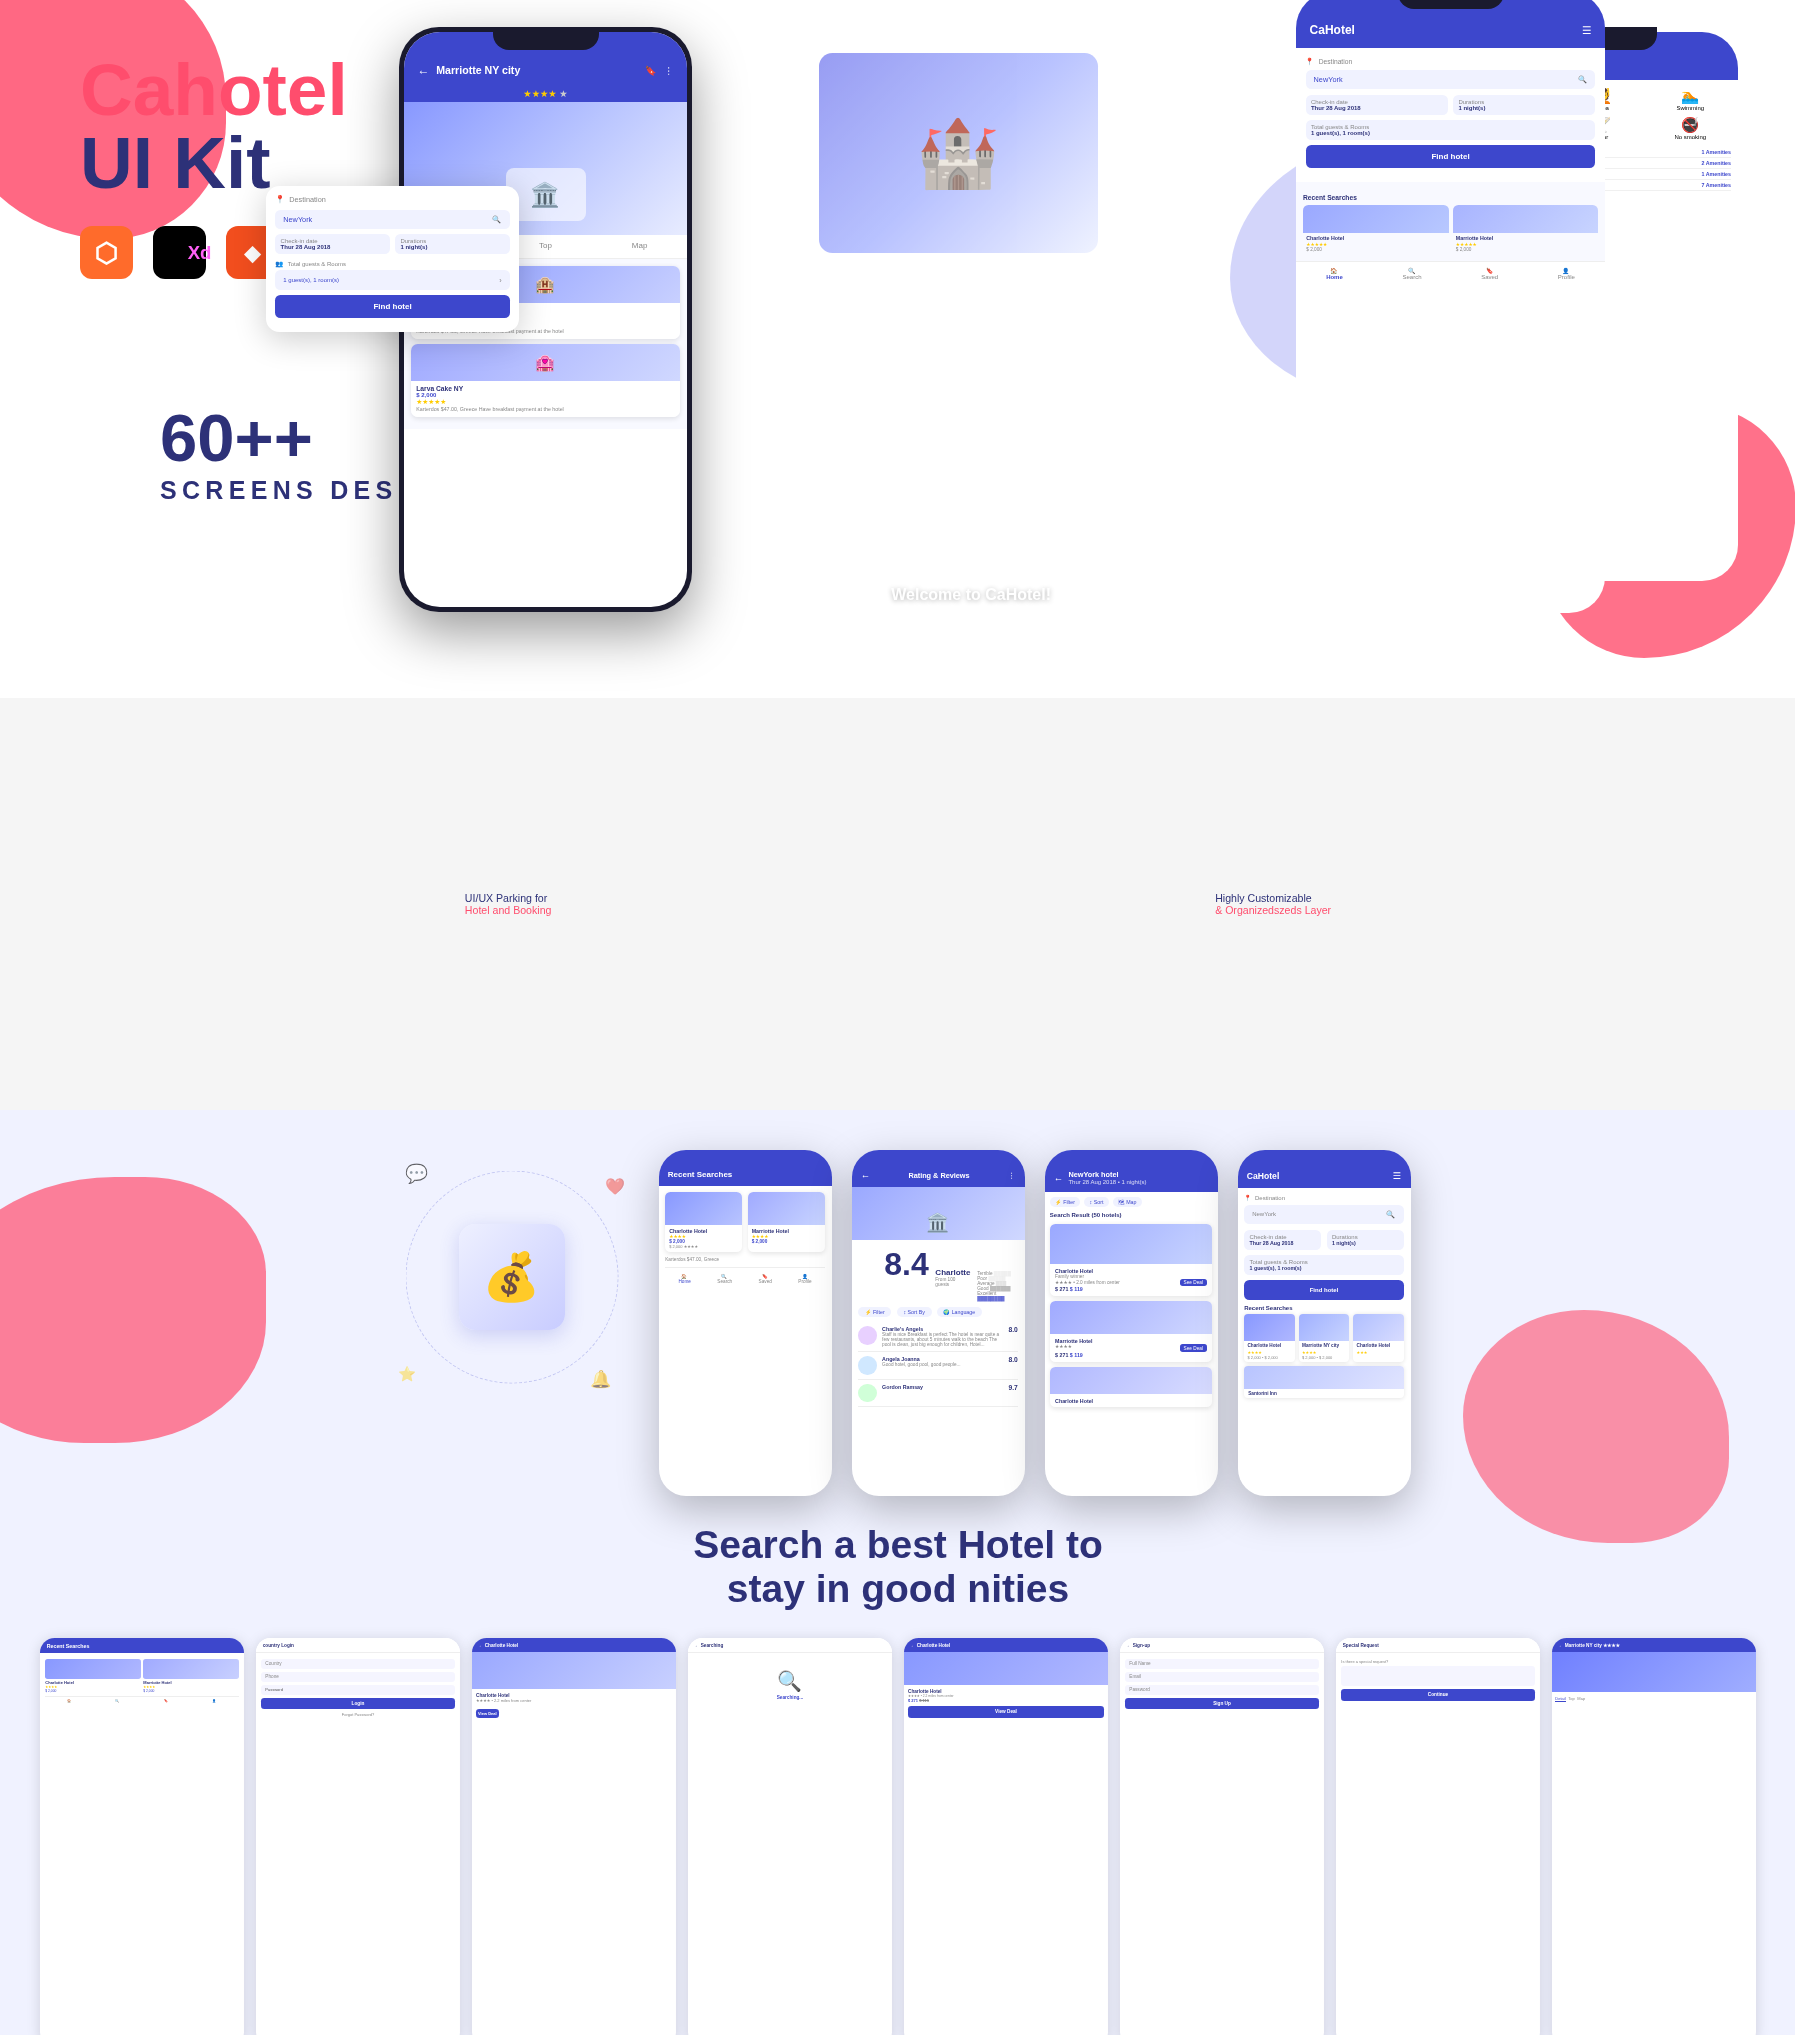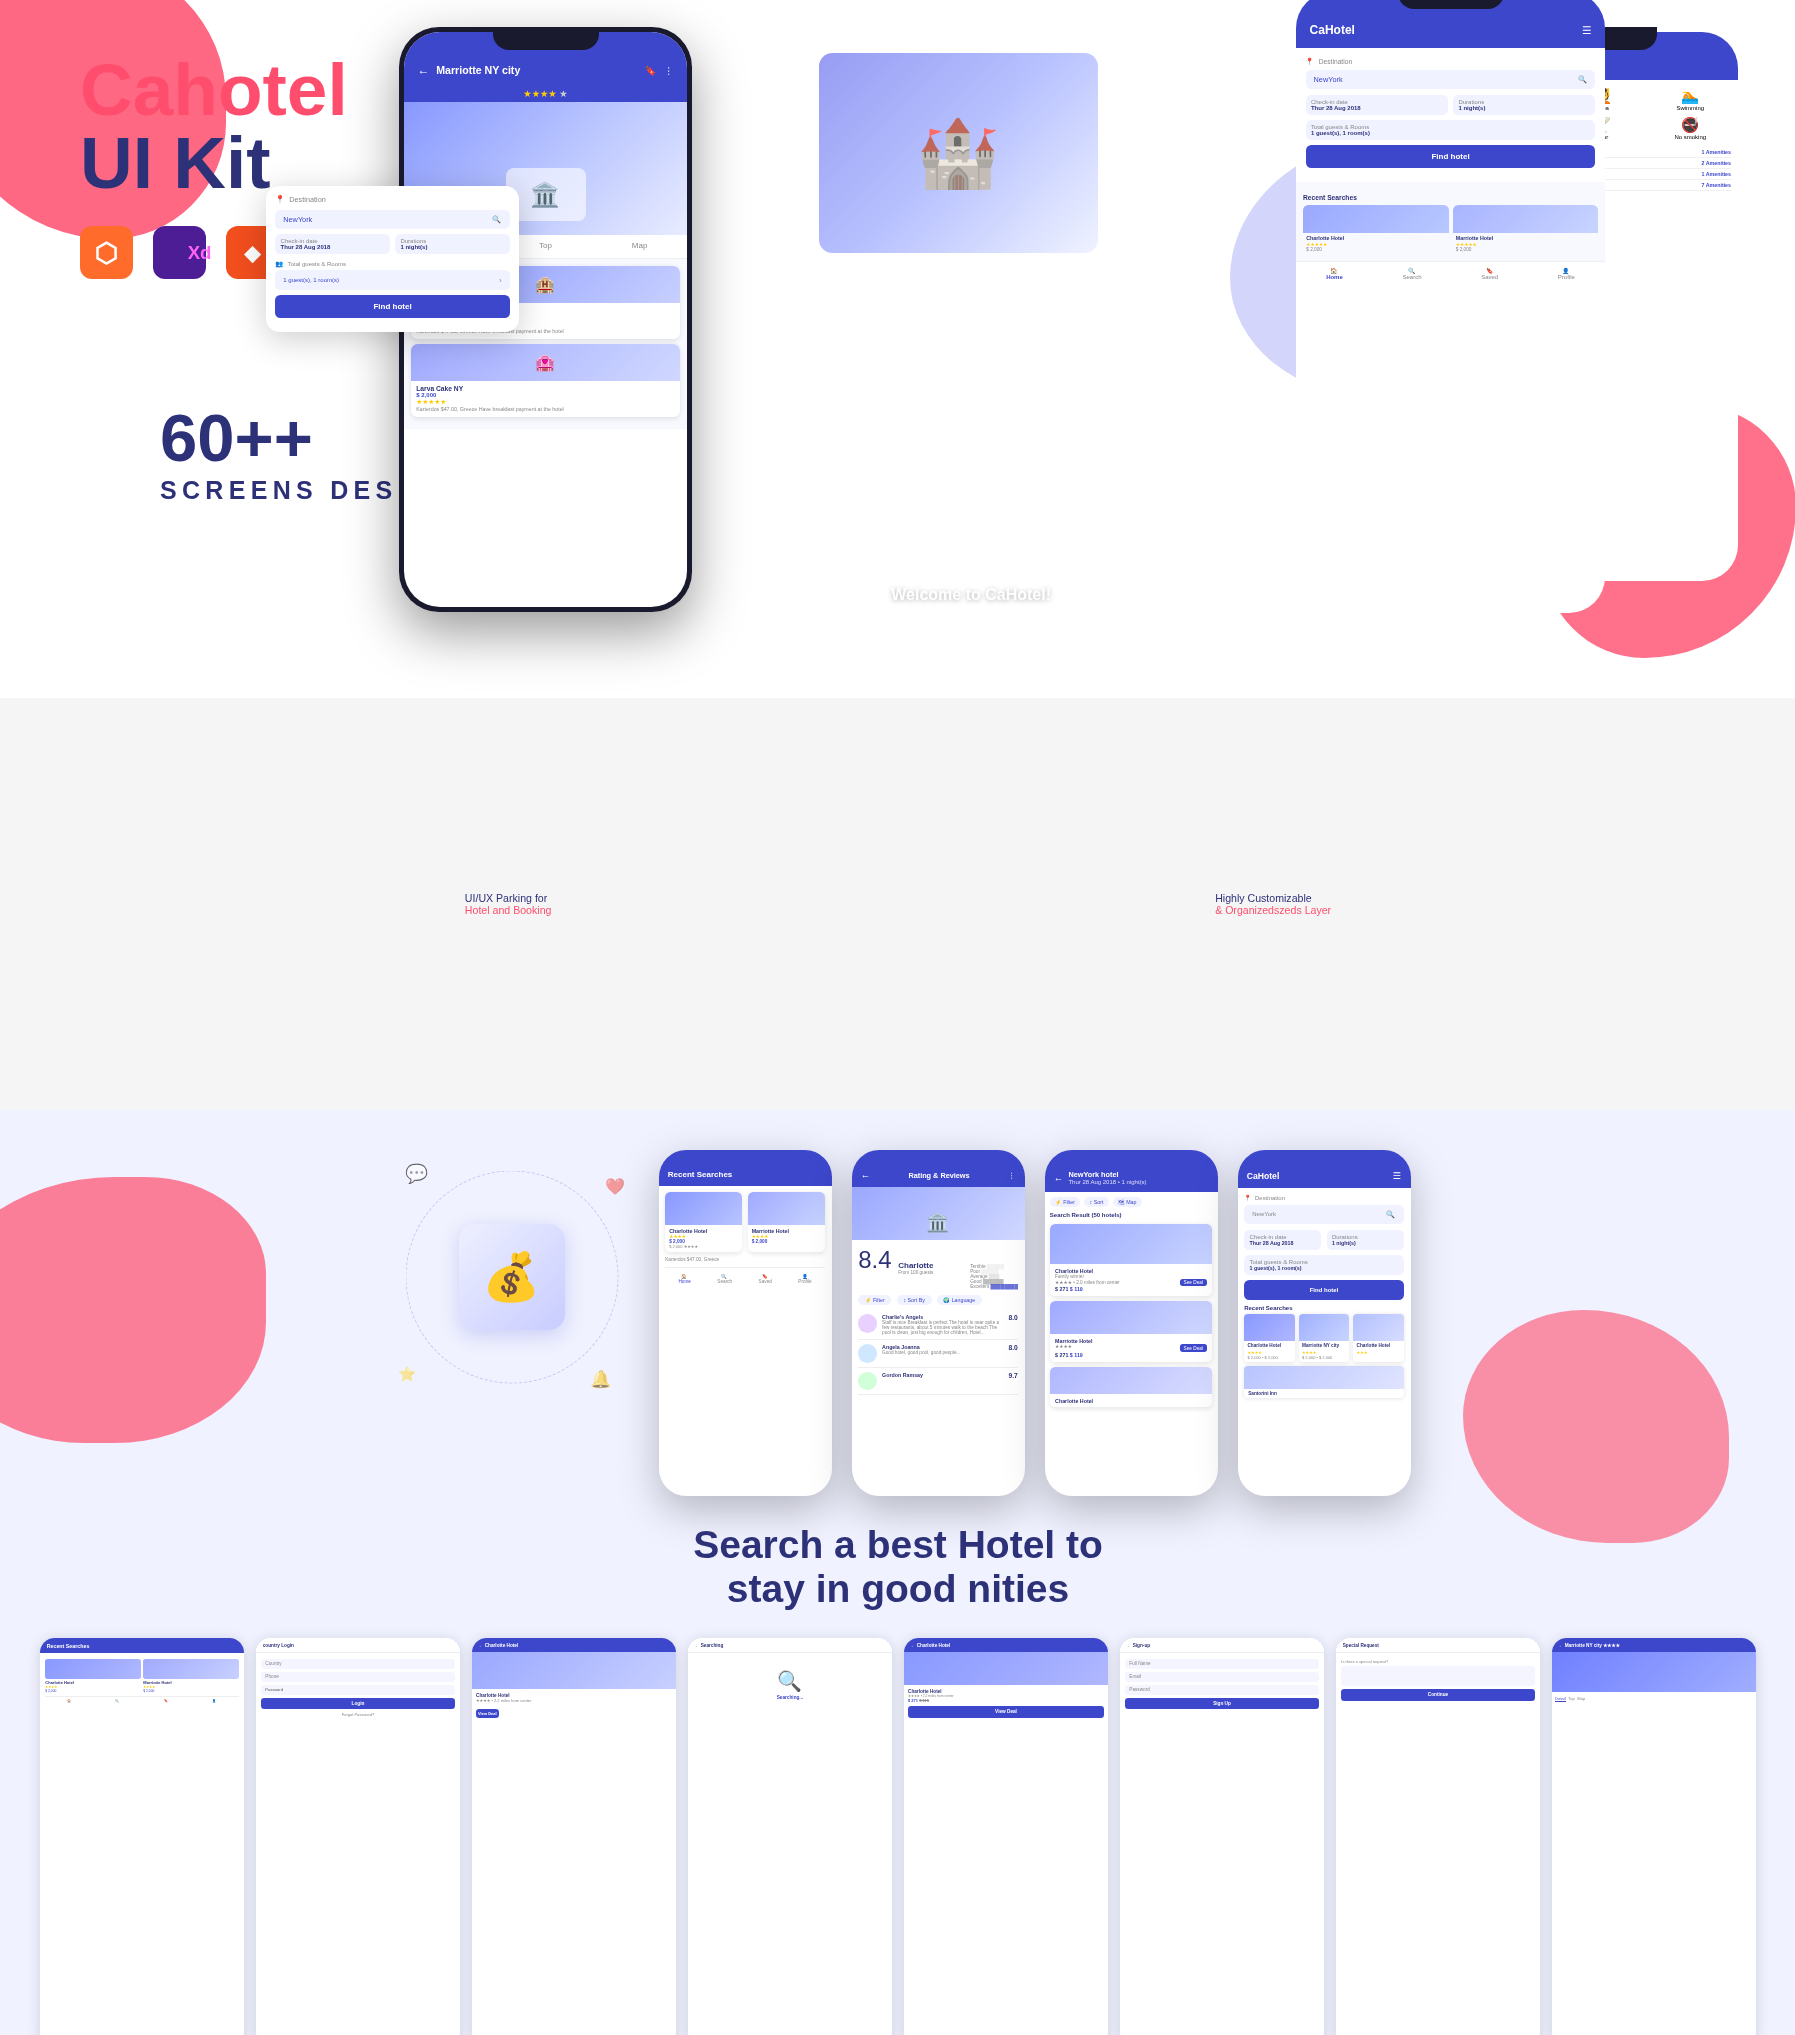--- a/index.html
+++ b/index.html
@@ -79,21 +79,21 @@
       width: 53px;
       height: 53px;
       border-radius: 12px;
       display: flex;
       align-items: center;
       justify-content: center;
       font-size: 27px;
       font-weight: bold;
     }
     .tool-sketch { background: #ff6b2b; color: white; }
-    .tool-xd { background: #4c1d95; color: #ff61f6; padding-left: 40px; }
+    .tool-xd { background: #000000; color: #ff61f6; padding-left: 40px; }
     .tool-figma { background: #f24e1e; color: white; }
 
     .screens-badge {
       position: absolute;
       bottom: 80px;
       left: 80px;
     }
     .screens-number {
       font-size: 67px;
       font-weight: 900;
@@ -737,21 +737,21 @@
         <span style="font-size:7.3px; font-weight:700;">Rating &amp; Reviews</span>
         <span style="font-size:7.3px;">⋮</span>
       </div>
 
       <div style="height:53px; background:linear-gradient(135deg,#9aa8ff,#d0d8ff); position:relative;">
         <div style="position:absolute; bottom:5.3px; left:50%; transform:translateX(-50%); font-size:18.6px;">🏛️</div>
       </div>
       <div style="padding:6.7px; background:white;">
 
         <div style="display:flex; align-items:baseline; gap:6.7px; margin-bottom:5.3px;">
-          <div style="font-size:24px; font-weight:400; color:#2d3178;">8.4</div>
+          <div style="font-size:32px; font-weight:700; color:#2d3178;margin-left:26px;">8.4</div>
           <div>
             <div style="font-size:8px; font-weight:700; color:#2d3178;">Charlotte</div>
             <div style="font-size:4.7px; color:#888;">From 100 guests</div>
           </div>
           <div style="margin-left:auto;">
             <div style="font-size:4.7px; color:#888;">Terrible <span style="color:#eee;">▓▓▓▓▓</span></div>
             <div style="font-size:4.7px; color:#888;">Poor <span style="color:#eee;">▓▓▓▓▓</span></div>
             <div style="font-size:4.7px; color:#888;">Average <span style="color:#ddd;">▓▓▓</span></div>
             <div style="font-size:4.7px; color:#888;">Good <span style="color:#aaa;">▓▓▓▓▓▓</span></div>
             <div style="font-size:4.7px; color:#888;">Excellent <span style="color:#3d47cc;">▓▓▓▓▓▓▓▓</span></div>

